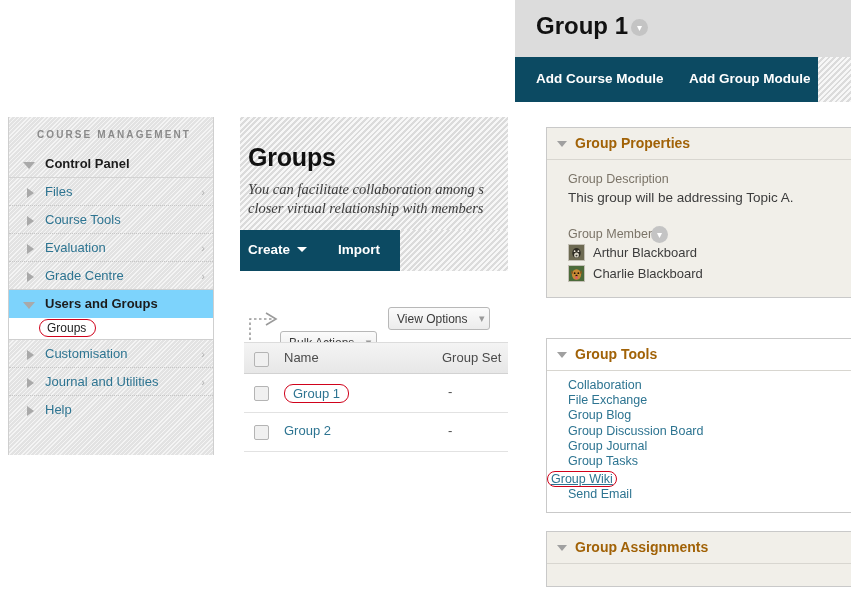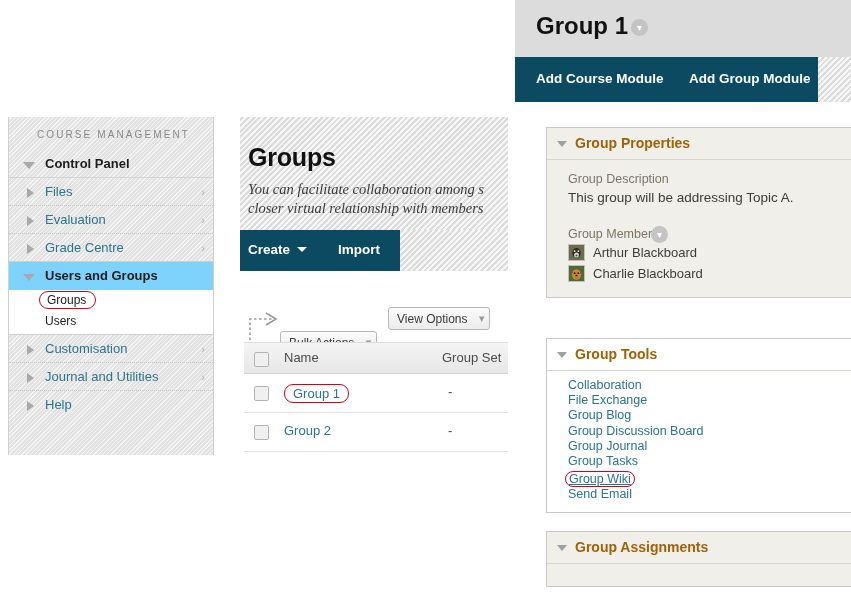--- a/index.html
+++ b/index.html
@@ -49,21 +49,21 @@
     border-right: 1px solid #cfcfcf;
     box-sizing: border-box;
   }
   #sidebar .cm-label {
     position: absolute;
     left: 28px;
     top: 12px;
     font-size: 10px;
     letter-spacing: 2.1px;
     color: #8a8a8a;
-    font-weight: normal;
+    font-weight: bold;
   }
   #sidebar .cp-row {
     position: absolute;
     left: 0;
     top: 33px;
     width: 100%;
     height: 28px;
   }
   .nav-item {
     position: relative;
@@ -446,21 +446,20 @@
   #panel-tools .panel-body { background: #ffffff; padding: 7px 0 10px 0; }
   .tool-link {
     display: block;
     font-size: 12.5px;
     color: #2d7491;
     line-height: 15.2px;
     padding-left: 21px;
   }
   .tool-link.hl {
     display: inline-block;
-    margin-left: 18px;
     padding-left: 3px;
     padding-right: 3px;
     border: 1.5px solid #d0021b;
     border-radius: 9px;
     text-decoration: underline;
     line-height: 14px;
   }
 
   #panel-assign .panel-body { height: 22px; padding: 0; }
 </style>
@@ -481,43 +480,44 @@
     </div>
 
     <div style="position:absolute; left:0; top:61px; width:100%;">
 
       <div class="nav-item">
         <span class="arrow-right"></span>
         <span class="lbl">Files</span>
         <span class="chev">›</span>
       </div>
 
+      <div class="nav-item">
+        <span class="arrow-right"></span>
+        <span class="lbl">Course Tools</span>
+      </div>
 
       <div class="nav-item">
         <span class="arrow-right"></span>
         <span class="lbl">Evaluation</span>
         <span class="chev">›</span>
       </div>
 
       <div class="nav-item" style="border-bottom:1px solid #cfcfcf;">
         <span class="arrow-right"></span>
         <span class="lbl">Grade Centre</span>
         <span class="chev">›</span>
       </div>
 
       <div id="ug-block">
         <div class="nav-item" style="border-bottom:none; background:#7dd3fc;">
           <span class="arrow-down"></span>
           <span class="lbl strong">Users and Groups</span>
         </div>
         <div class="sub-item" style="padding-left:30px;">
           <span class="hl-oval">Groups</span>
-        </div>
-        <div class="sub-item" style="height:23px; line-height:20px;">
-          <span>Users</span>
         </div>
       </div>
 
       <div style="border-top:1px solid #cfcfcf;">
         <div class="nav-item">
           <span class="arrow-right"></span>
           <span class="lbl">Customisation</span>
           <span class="chev">›</span>
         </div>
         <div class="nav-item">

